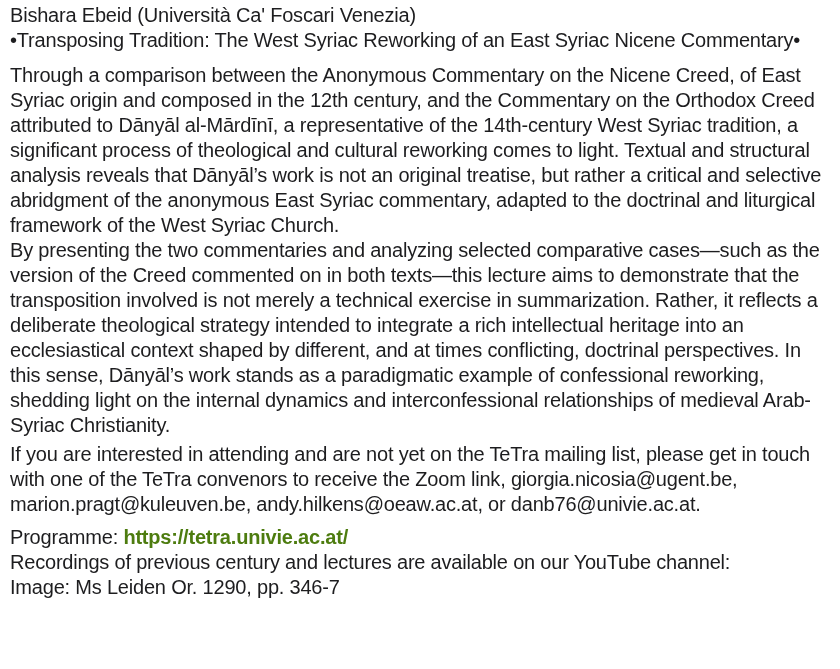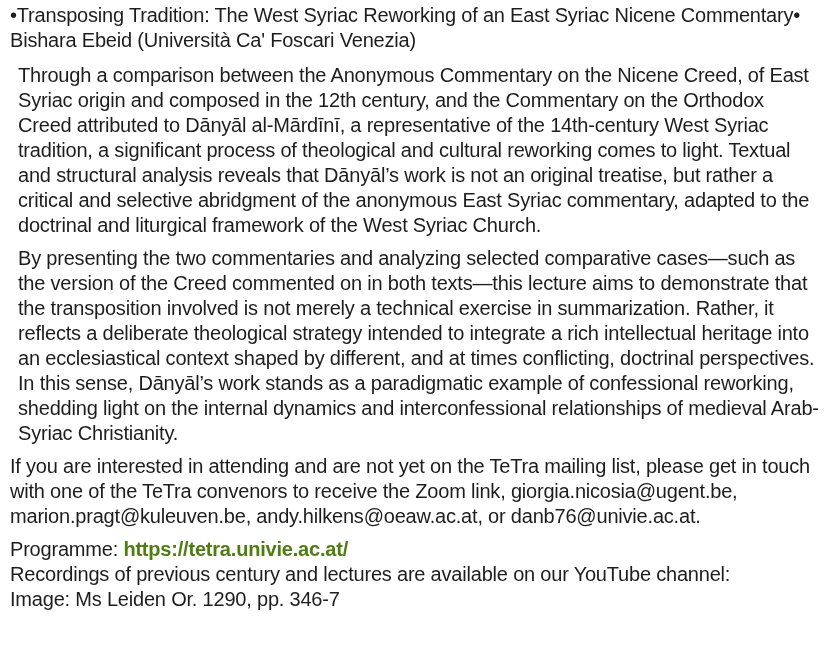--- a/index.html
+++ b/index.html
@@ -14,38 +14,38 @@
     background: #ffffff;
     font-family: "Liberation Sans", "DejaVu Sans", sans-serif;
     font-size: 20px;
     line-height: 25px;
     color: #1d1d1f;
     padding: 3px 10px 0 10px;
     letter-spacing: -0.2px;
   }
   p, div { margin: 0; }
   .header-block { margin: 0 0 10px 0; }
-  .abstract-block p { margin: 8px; }
+  .abstract-block p { margin: 0; }
   .contact-block { margin-top: 4px; }
   .links-block { margin-top: 8px; }
   .caption-block { }
   a.link {
     font-weight: 700;
     text-decoration: none;
     cursor: pointer;
   }
 </style>
 </head>
 <body style="background: rgb(255, 255, 255); color: rgb(29, 29, 31);">
 
 <main>
 
   <div class="header-block">
+    <div>Bishara Ebeid (Università Ca' Foscari Venezia)</div>
     <div>•Transposing Tradition: The West Syriac Reworking of an East Syriac Nicene Commentary•</div>
-    <div>Bishara Ebeid (Università Ca' Foscari Venezia)</div>
   </div>
 
   <div class="abstract-block">
     <p>Through a comparison between the Anonymous Commentary on the Nicene Creed, of East Syriac origin and composed in the 12th century, and the Commentary on the Orthodox Creed attributed to Dānyāl al-Mārdīnī, a representative of the 14th-century West Syriac tradition, a significant process of theological and cultural reworking comes to light. Textual and structural analysis reveals that Dānyāl’s work is not an original treatise, but rather a critical and selective abridgment of the anonymous East Syriac commentary, adapted to the doctrinal and liturgical framework of the West Syriac Church.</p>
     <p>By presenting the two commentaries and analyzing selected comparative cases—such as the version of the Creed commented on in both texts—this lecture aims to demonstrate that the transposition involved is not merely a technical exercise in summarization. Rather, it reflects a deliberate theological strategy intended to integrate a rich intellectual heritage into an ecclesiastical context shaped by different, and at times conflicting, doctrinal perspectives. In this sense, Dānyāl’s work stands as a paradigmatic example of confessional reworking, shedding light on the internal dynamics and interconfessional relationships of medieval Arab-Syriac Christianity.</p>
   </div>
 
   <p class="contact-block">If you are interested in attending and are not yet on the TeTra mailing list, please get in touch with one of the TeTra convenors to receive the Zoom link, giorgia.nicosia@ugent.be, marion.pragt@kuleuven.be, andy.hilkens@oeaw.ac.at, or danb76@univie.ac.at.</p>
 
   <div class="links-block">

